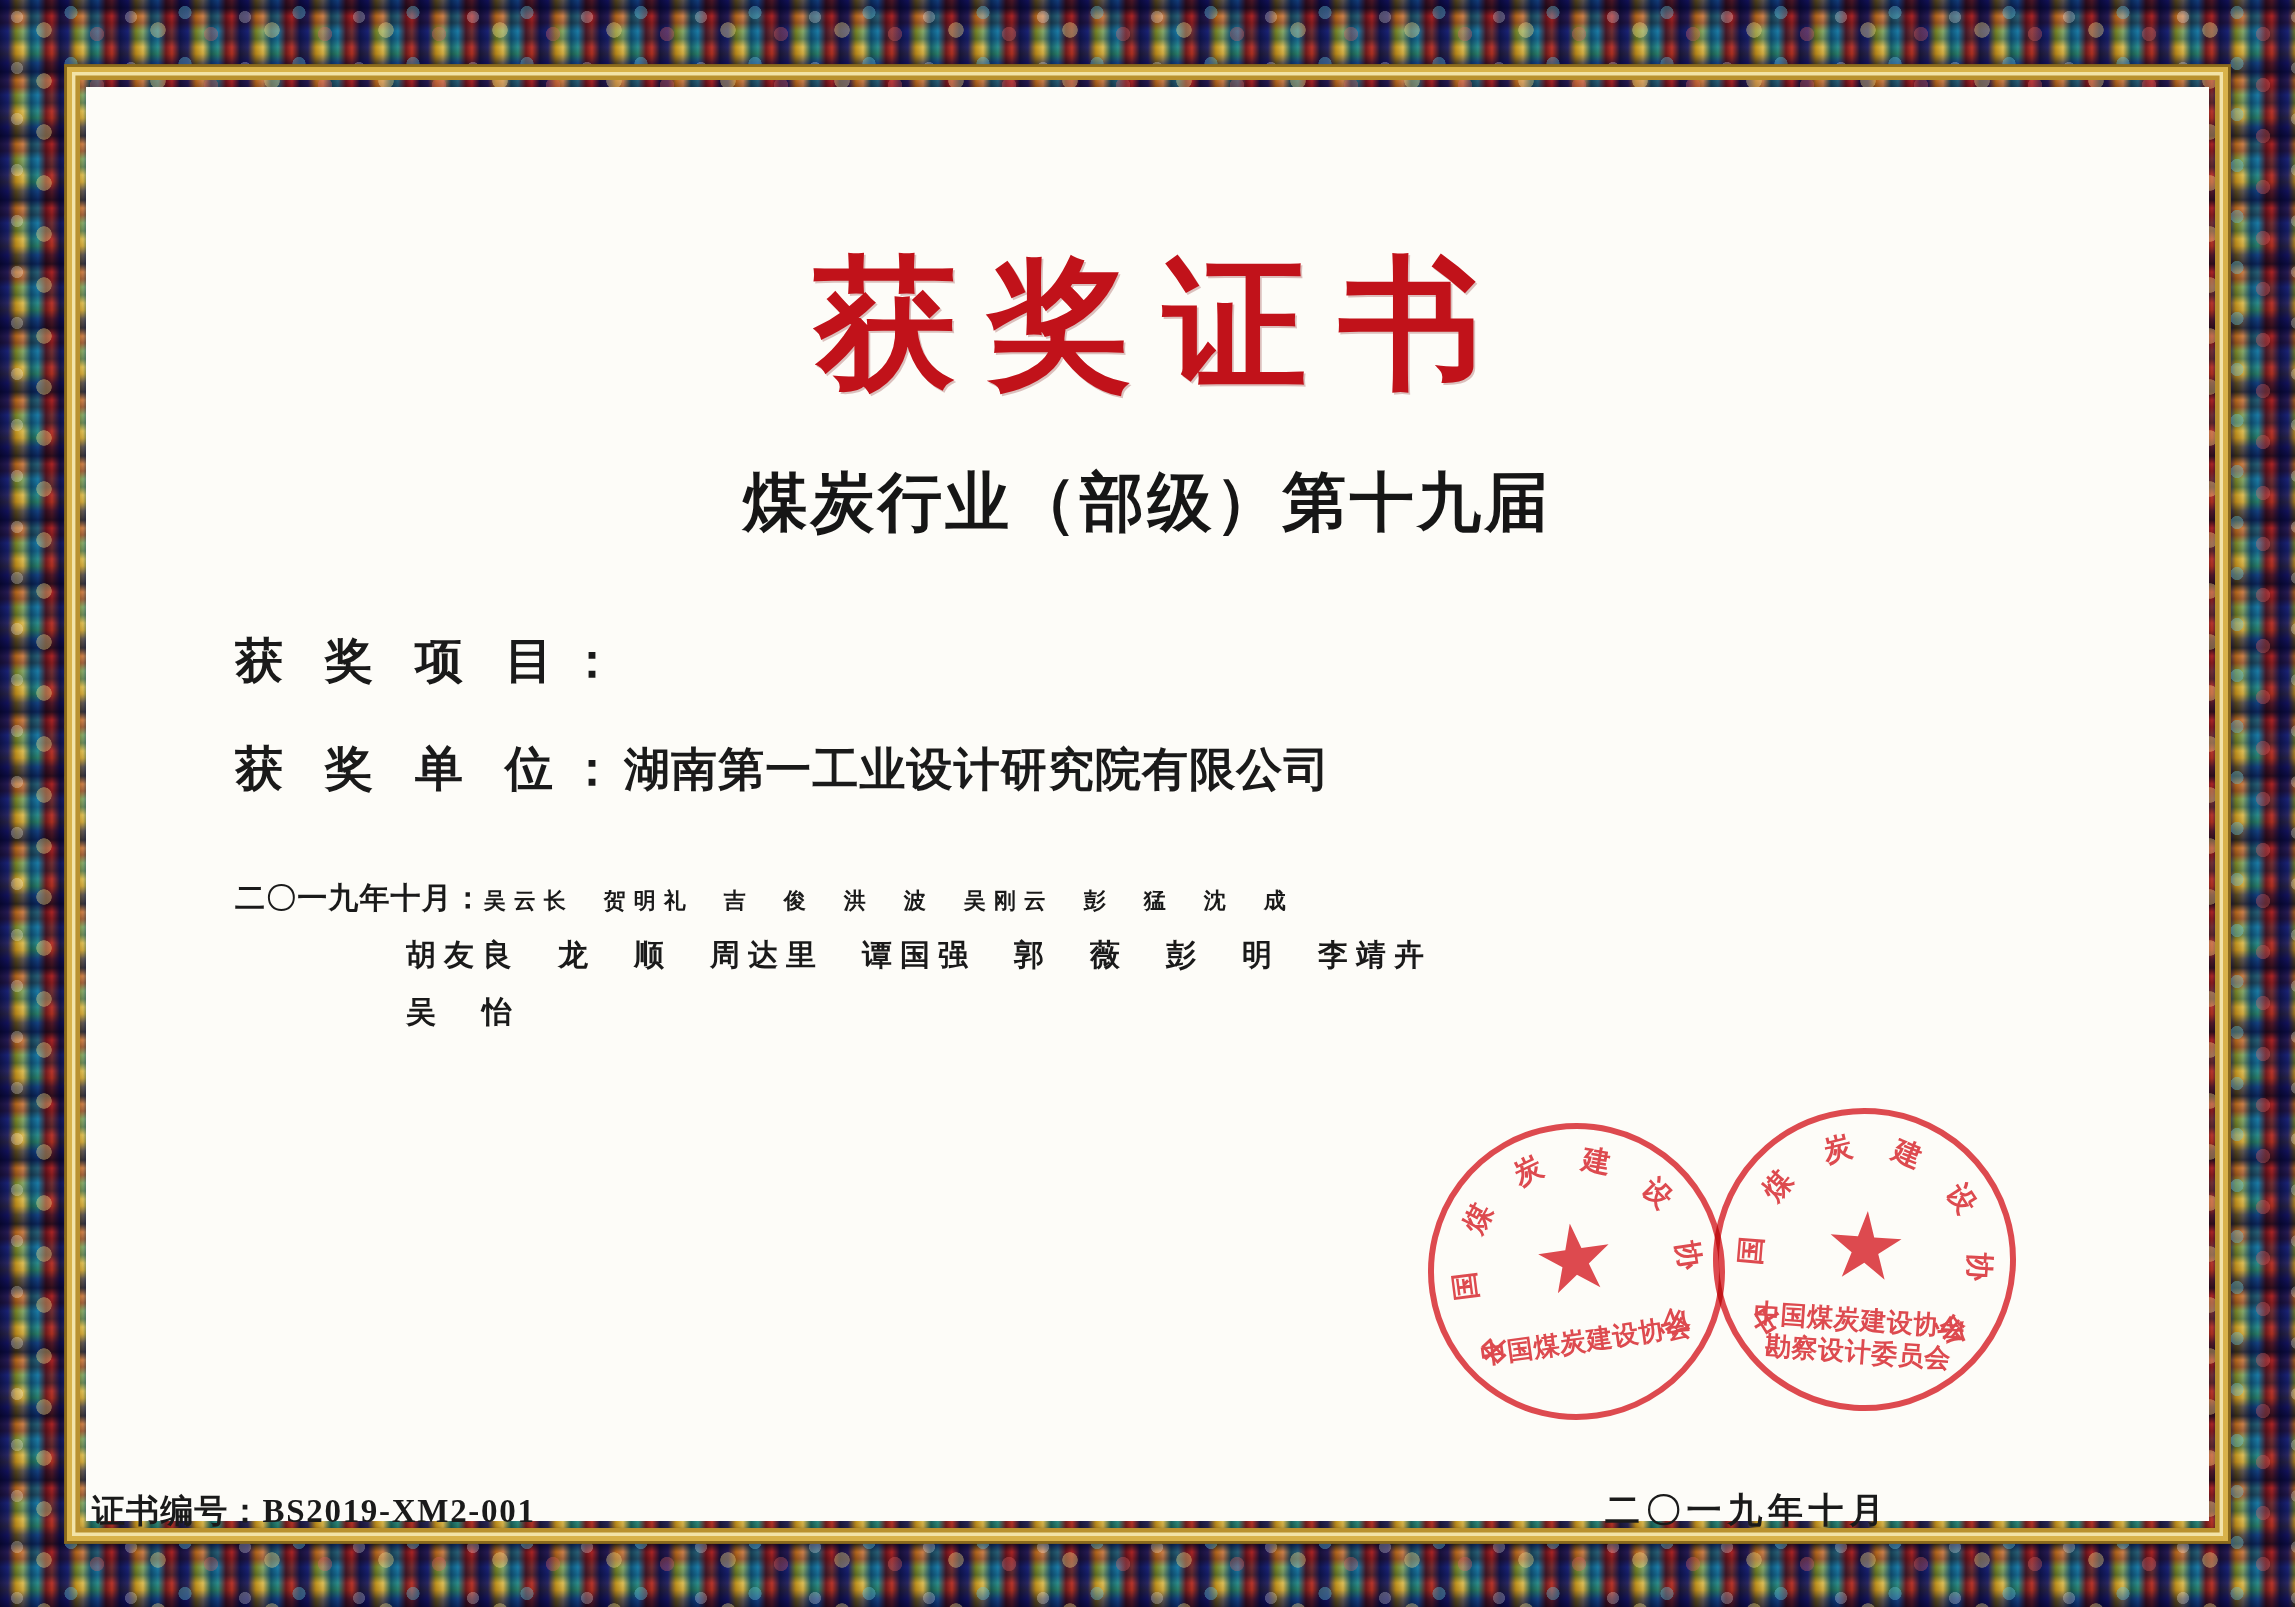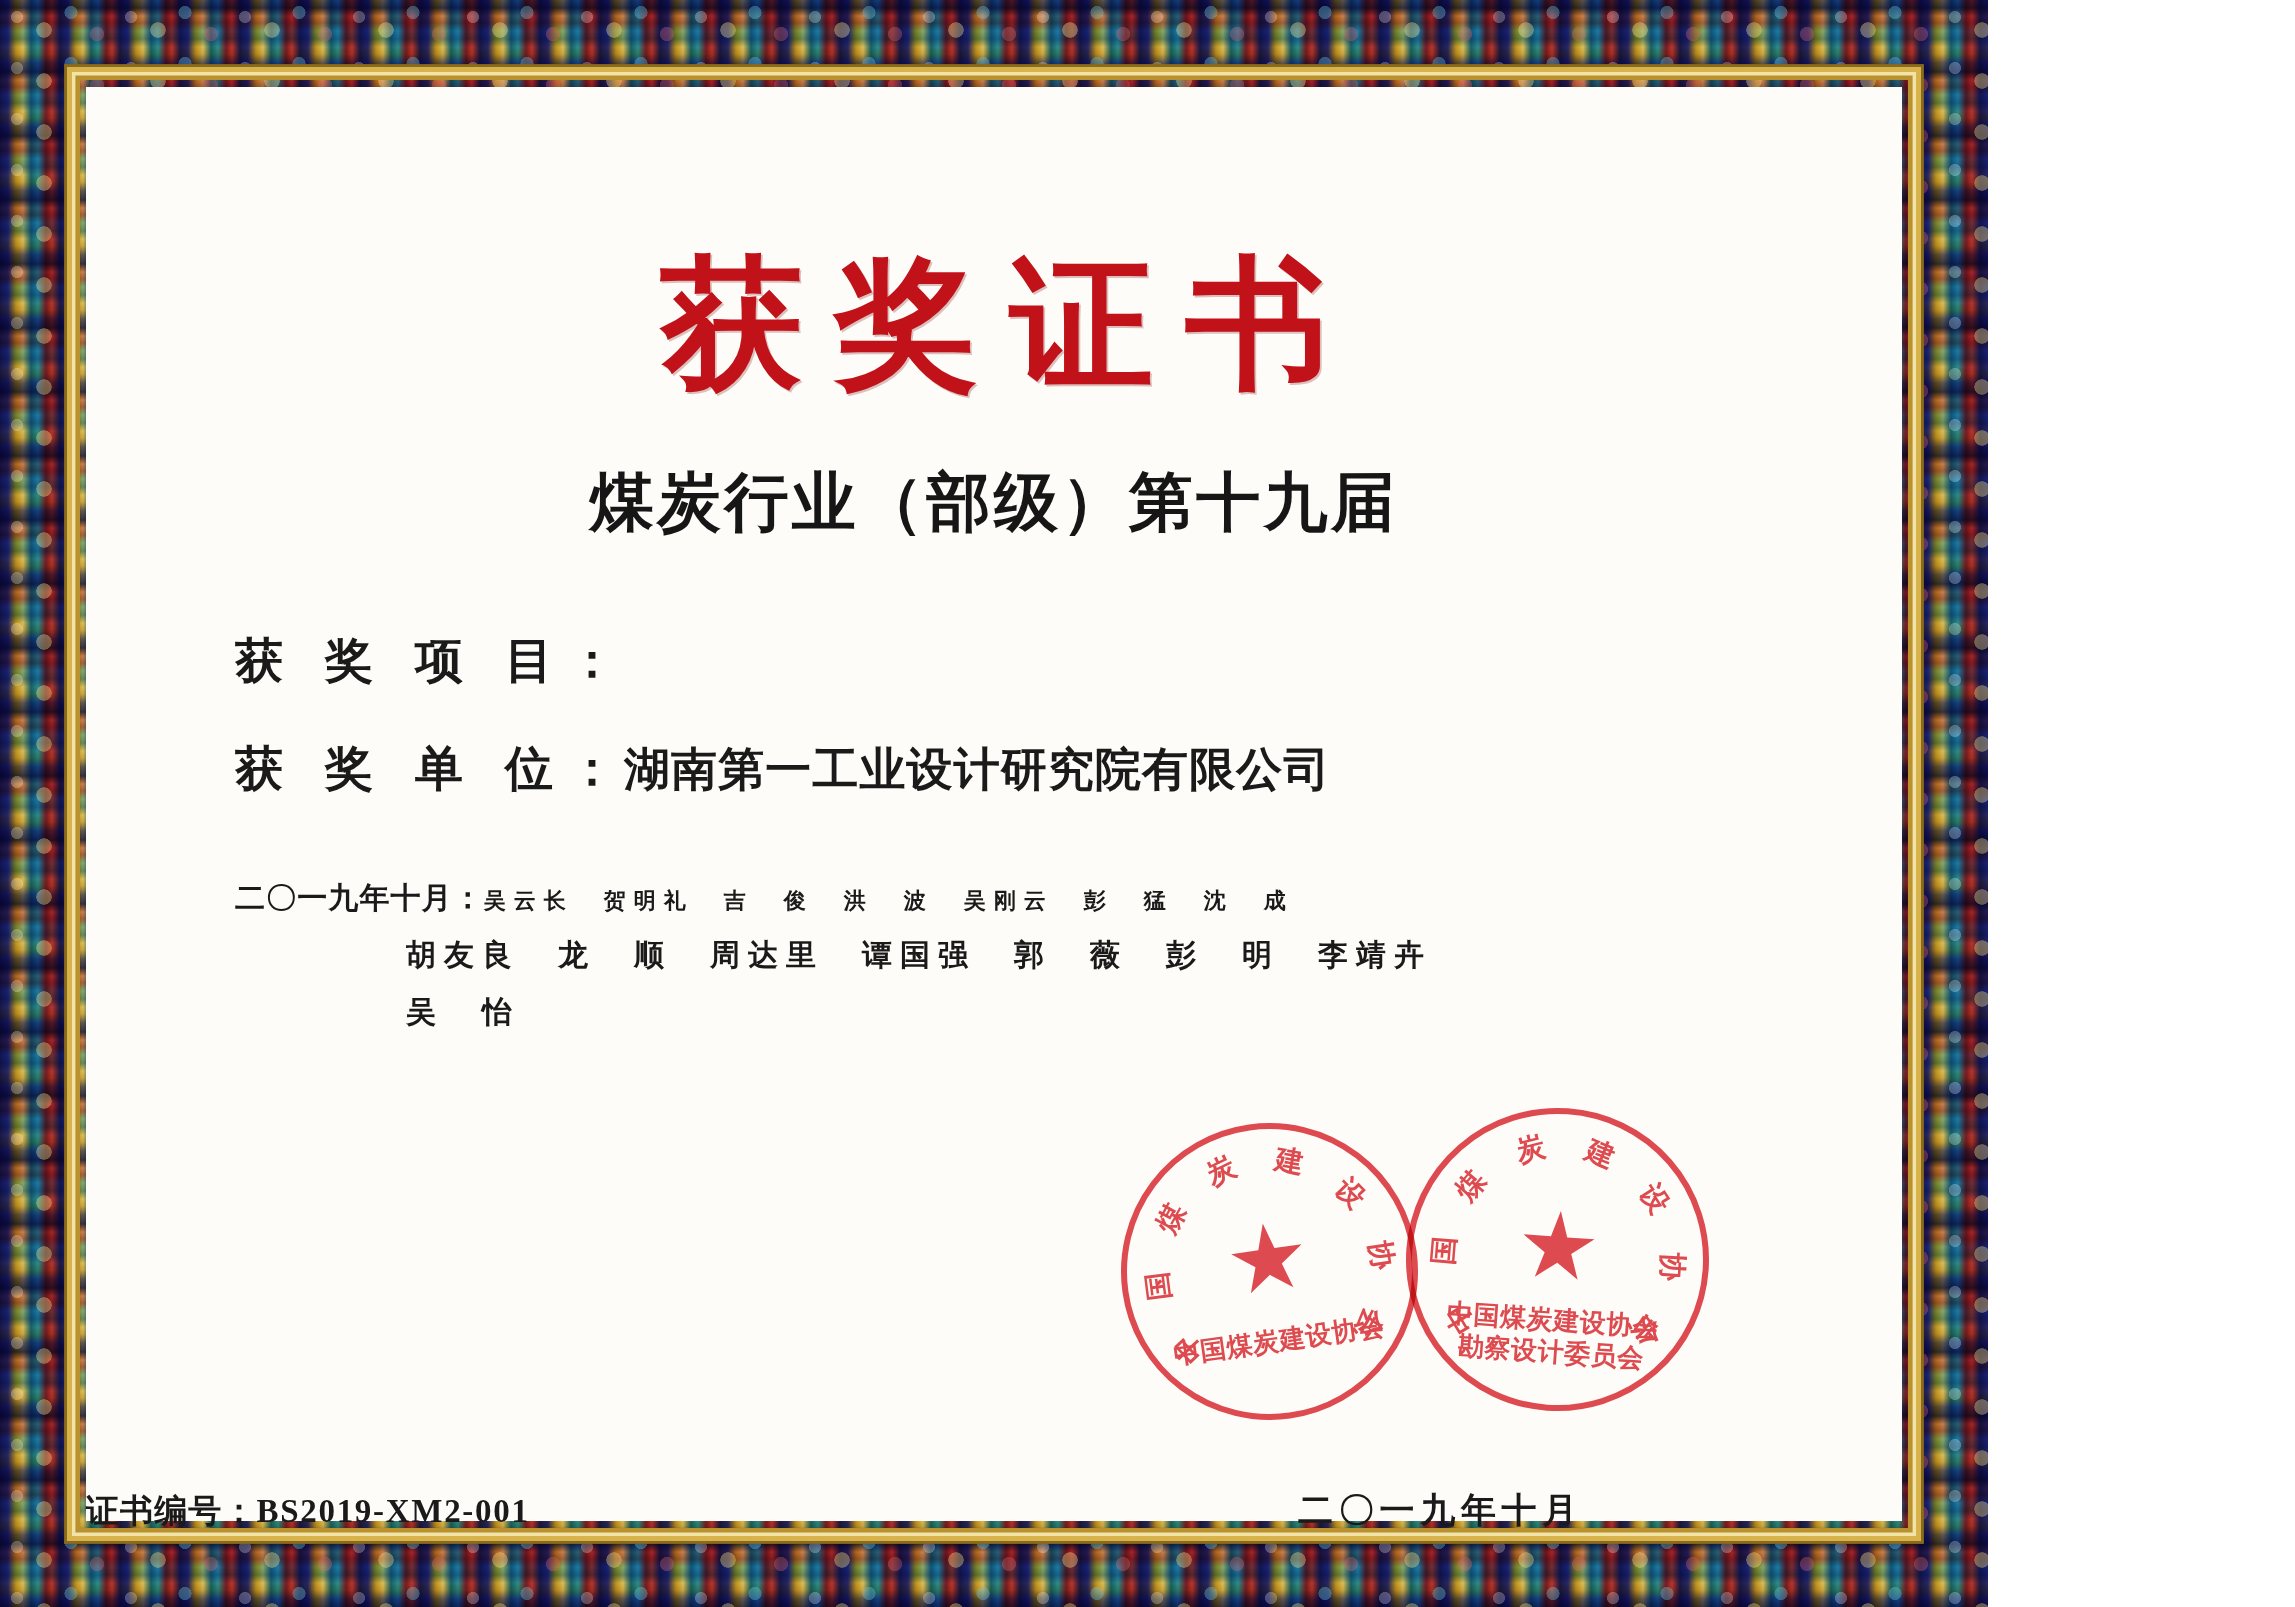--- a/index.html
+++ b/index.html
@@ -10,21 +10,21 @@
   body {
     width: 2295px;
     height: 1608px;
     font-family: "Liberation Serif", "DejaVu Serif", serif;
     overflow: hidden;
   }
 
   
   .certificate {
     position: relative;
-    width: 1988px;
+    width: 2295px;
     height: 1608px;
     box-sizing: border-box;
     background: #120c2e;
   }
 
   
   .border-layer-1 {
     position: absolute;
     inset: 0;
     background:
@@ -172,21 +172,21 @@
     padding-left: 171px;
     font-size: 30px;
     font-weight: bold;
     letter-spacing: 8px;
     line-height: 1.9;
   }
 
   
   .footer {
     position: absolute;
-    left: 86px;
+    left: 92px;
     right: 86px;
     bottom: 74px;
     display: flex;
     align-items: flex-end;
     justify-content: space-between;
   }
   .cert-no {
     font-size: 33px;
     font-weight: bold;
     color: #1a1a1a;

